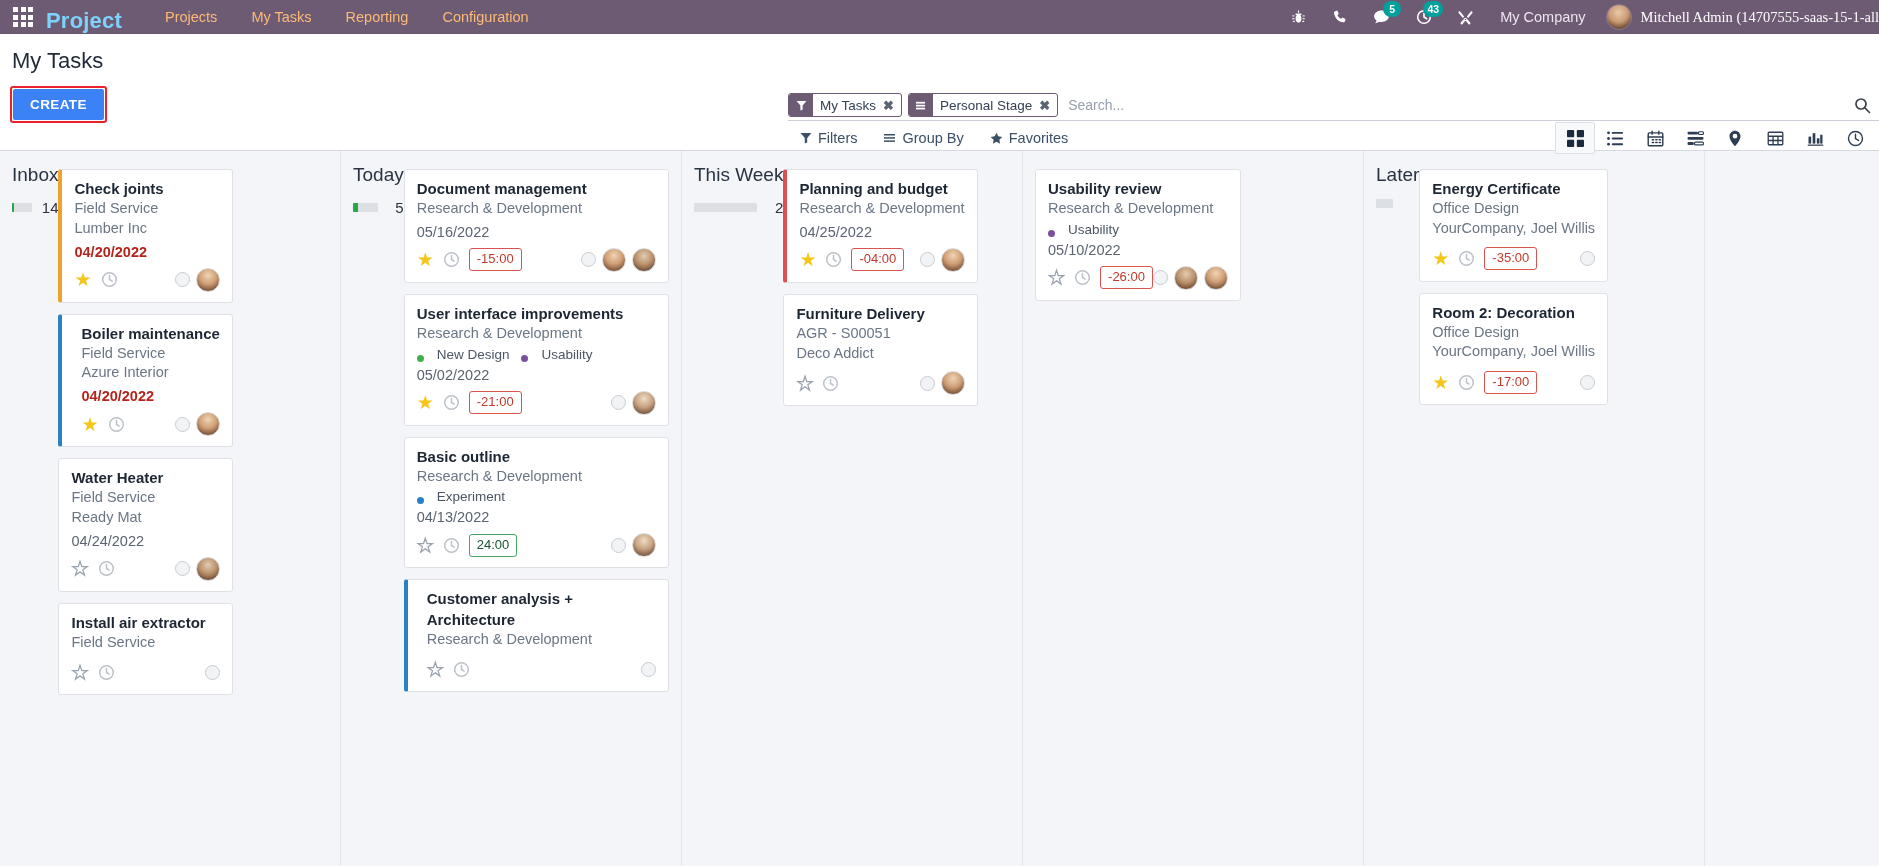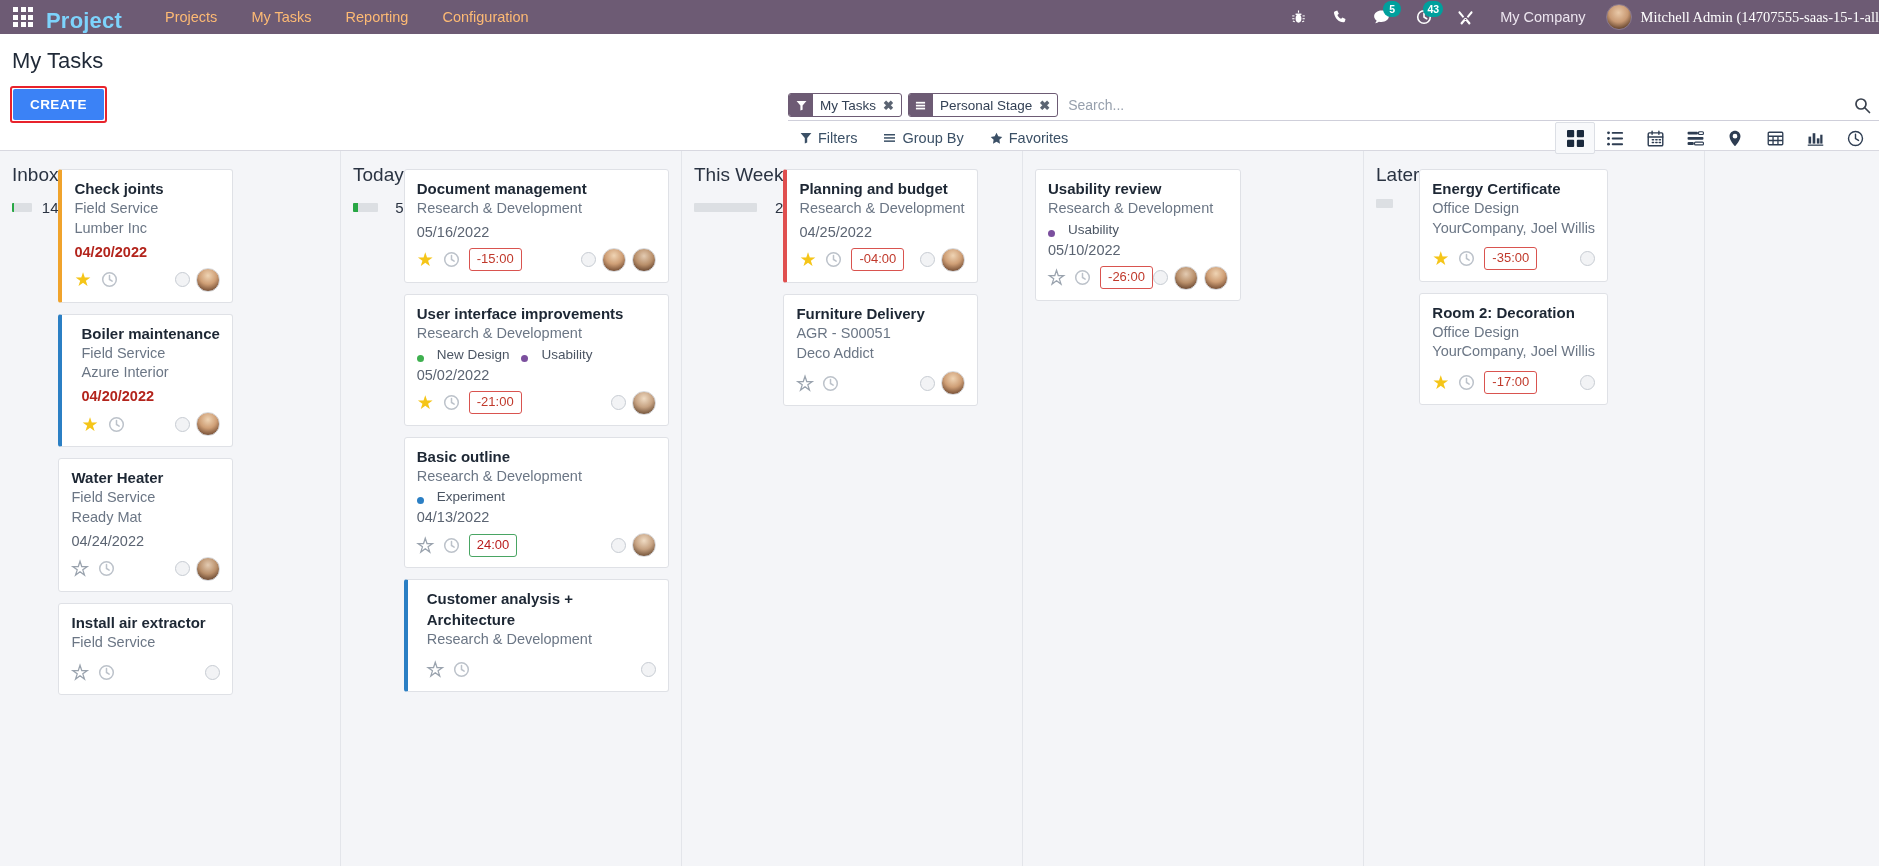--- a/index.html
+++ b/index.html
@@ -197,21 +197,21 @@
   .f-left { display: flex; align-items: center; gap: 9px; }
   .f-right { margin-left: auto; display: flex; align-items: center; gap: 6px; }
   .star { font-size: 19px; line-height: 1; color: #f5c518; }
   .star.empty { color: #fff; -webkit-text-stroke: 1.2px #9aa3ae; }
   .clock-ic { color: #b9bfc7; display: flex; align-items: center; }
   .timebadge {
     font-size: 13px; border-radius: 3px; padding: 2px 7px;
     border: 1px solid #e0araa; line-height: 1.3;
   }
   .timebadge.neg { color: #c0392b; border: 1px solid #d9534f; background: #fff; }
-  .timebadge.pos { color: #b91c1c; border: 1px solid #49a563; background: #fff; }
+  .timebadge.pos { color: #14532d; border: 1px solid #49a563; background: #fff; }
   .state-circle {
     width: 15px; height: 15px; border-radius: 50%;
     border: 1.6px solid #c7ccd3; background: #f2f3f5; display: block;
   }
   .av {
     width: 24px; height: 24px; border-radius: 50%; display: block;
     border: 1px solid #d8dade; flex: none;
   }
   .av.a1 { background: radial-gradient(circle at 50% 30%, #efd4b4 0%, #cf9f76 45%, #7d553a 80%, #44301f 100%); }
   .av.a2 { background: radial-gradient(circle at 50% 32%, #e3cbb2 0%, #b98f6a 48%, #6c4a33 82%, #3a291c 100%); }

